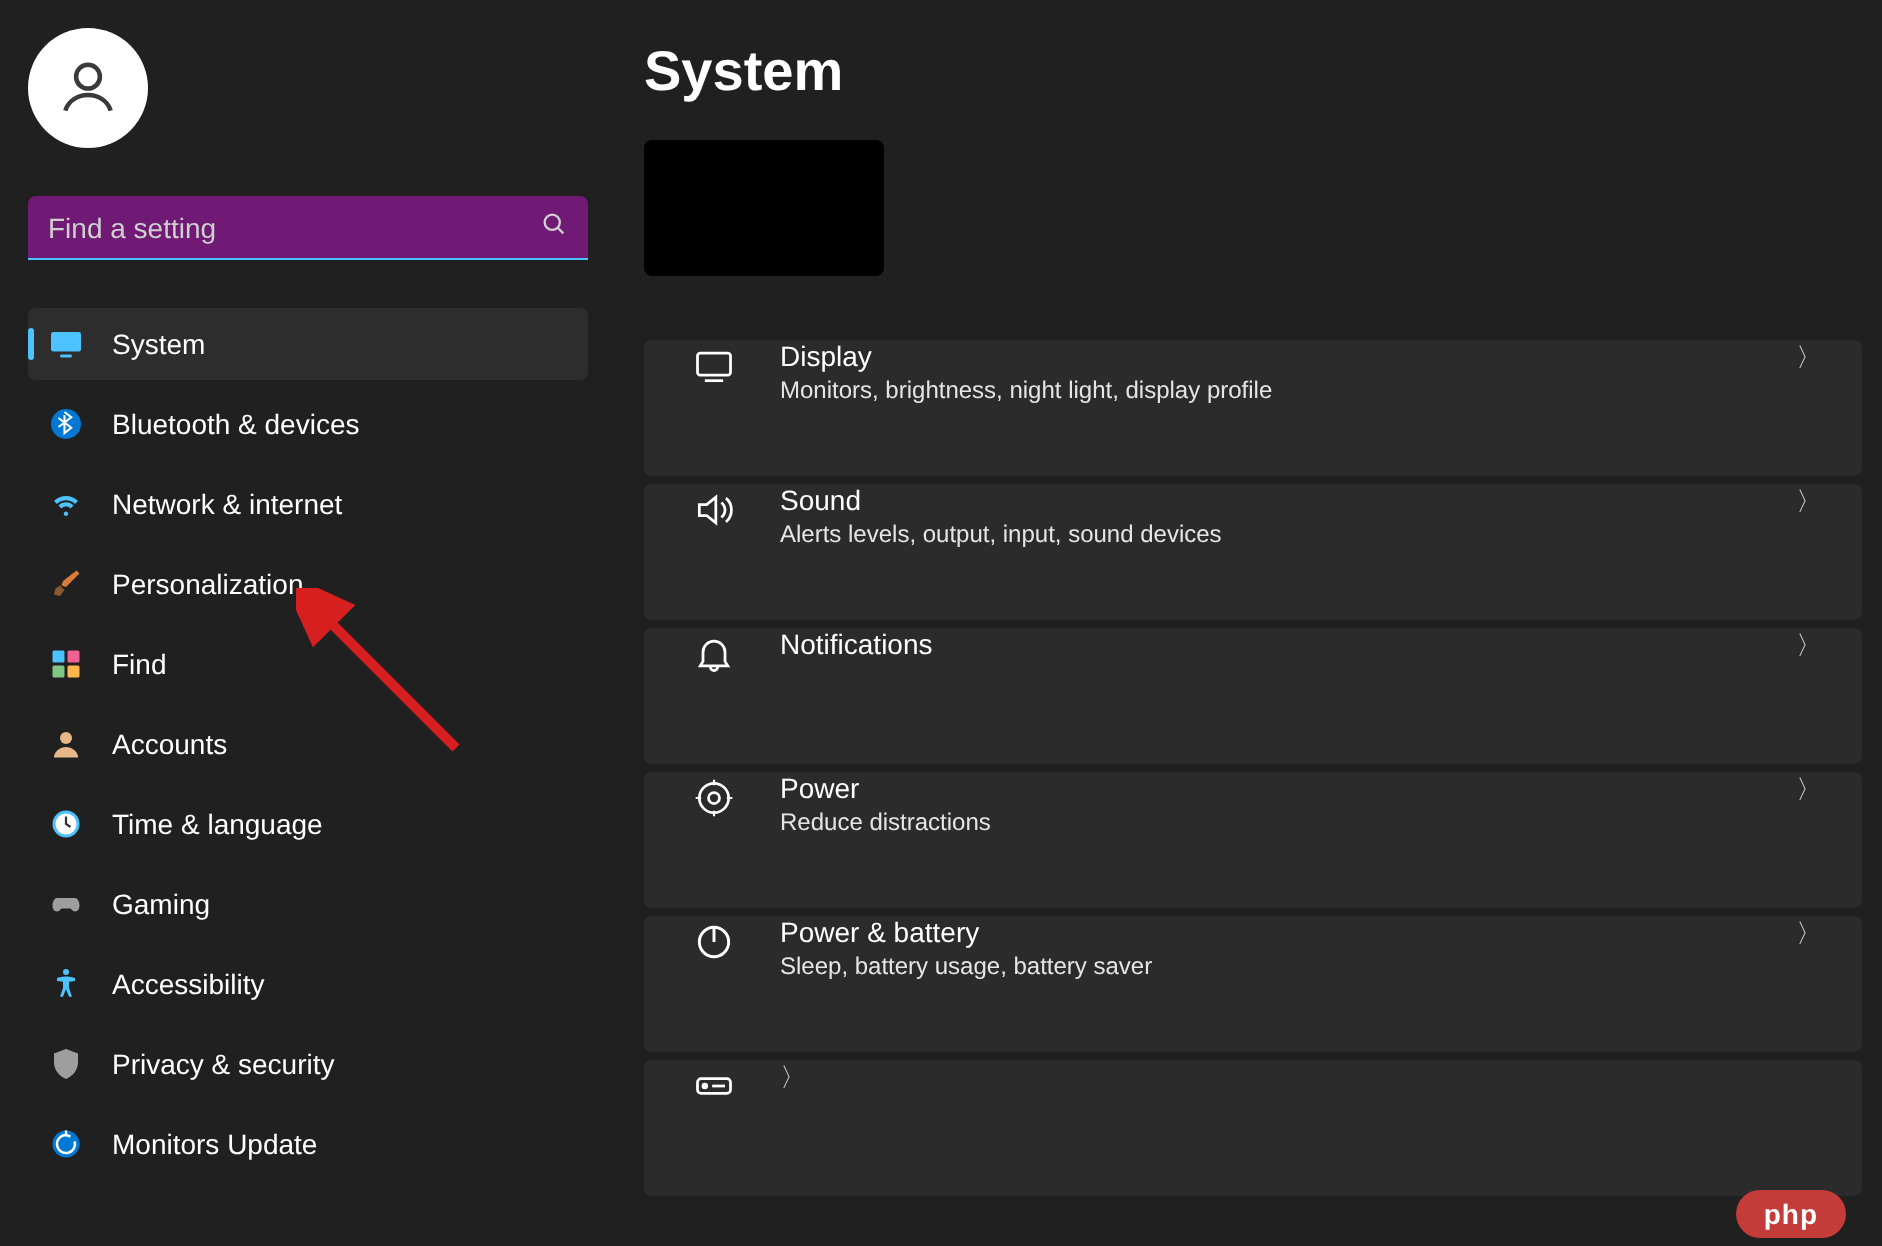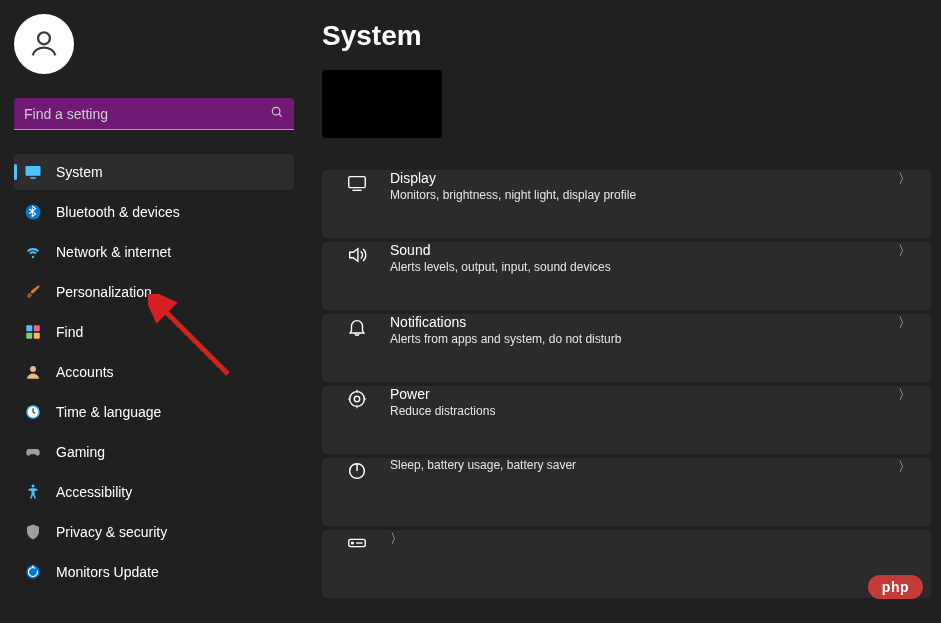--- a/index.html
+++ b/index.html
@@ -129,21 +129,21 @@
 .arrow-annotation {
   position: absolute;
   left: 148px;
   top: 294px;
   pointer-events: none;
   z-index: 50;
 }
 .watermark {
   position: absolute;
   right: 18px;
-  bottom: 24px;
+  bottom: 4px;
   background: #c33c3a;
   color: #ffffff;
   font-weight: 700;
   font-size: 14px;
   padding: 4px 14px;
   border-radius: 14px;
   z-index: 60;
   letter-spacing: 0.5px;
 }
 </style>
@@ -308,21 +308,20 @@
 
     <div class="card">
       <span class="card-icon">
         <svg width="22" height="22" viewBox="0 0 24 24" fill="none" stroke="currentColor" stroke-width="1.5">
             <path d="M6 16V11a6 6 0 1 1 12 0v5l1.5 2.5h-15L6 16z"></path>
             <path d="M10 19a2 2 0 0 0 4 0"></path>
           </svg>
       </span>
       <div class="card-text">
         <div class="card-title">Notifications</div>
-        <div class="card-sub">Alerts from apps and system, do not disturb</div>
       </div>
       <span class="chevron">〉</span>
     </div>
 
     <div class="card">
       <span class="card-icon">
         <svg width="22" height="22" viewBox="0 0 24 24" fill="none" stroke="currentColor" stroke-width="1.5">
             <circle cx="12" cy="12" r="8"></circle>
             <circle cx="12" cy="12" r="3"></circle>
             <path d="M12 2v3M12 19v3M2 12h3M19 12h3" stroke-width="1.2"></path>
@@ -336,20 +335,21 @@
     </div>
 
     <div class="card">
       <span class="card-icon">
         <svg width="22" height="22" viewBox="0 0 24 24" fill="none" stroke="currentColor" stroke-width="1.6">
             <circle cx="12" cy="12" r="8"></circle>
             <line x1="12" y1="4" x2="12" y2="12"></line>
           </svg>
       </span>
       <div class="card-text">
+        <div class="card-title">Power &amp; battery</div>
         <div class="card-sub">Sleep, battery usage, battery saver</div>
       </div>
       <span class="chevron">〉</span>
     </div>
 
     <div class="card">
       <span class="card-icon">
         <svg width="22" height="22" viewBox="0 0 24 24" fill="none" stroke="currentColor" stroke-width="1.5">
             <rect x="3" y="8" width="18" height="8" rx="2"></rect>
             <circle cx="7" cy="12" r="1" fill="currentColor"></circle>

